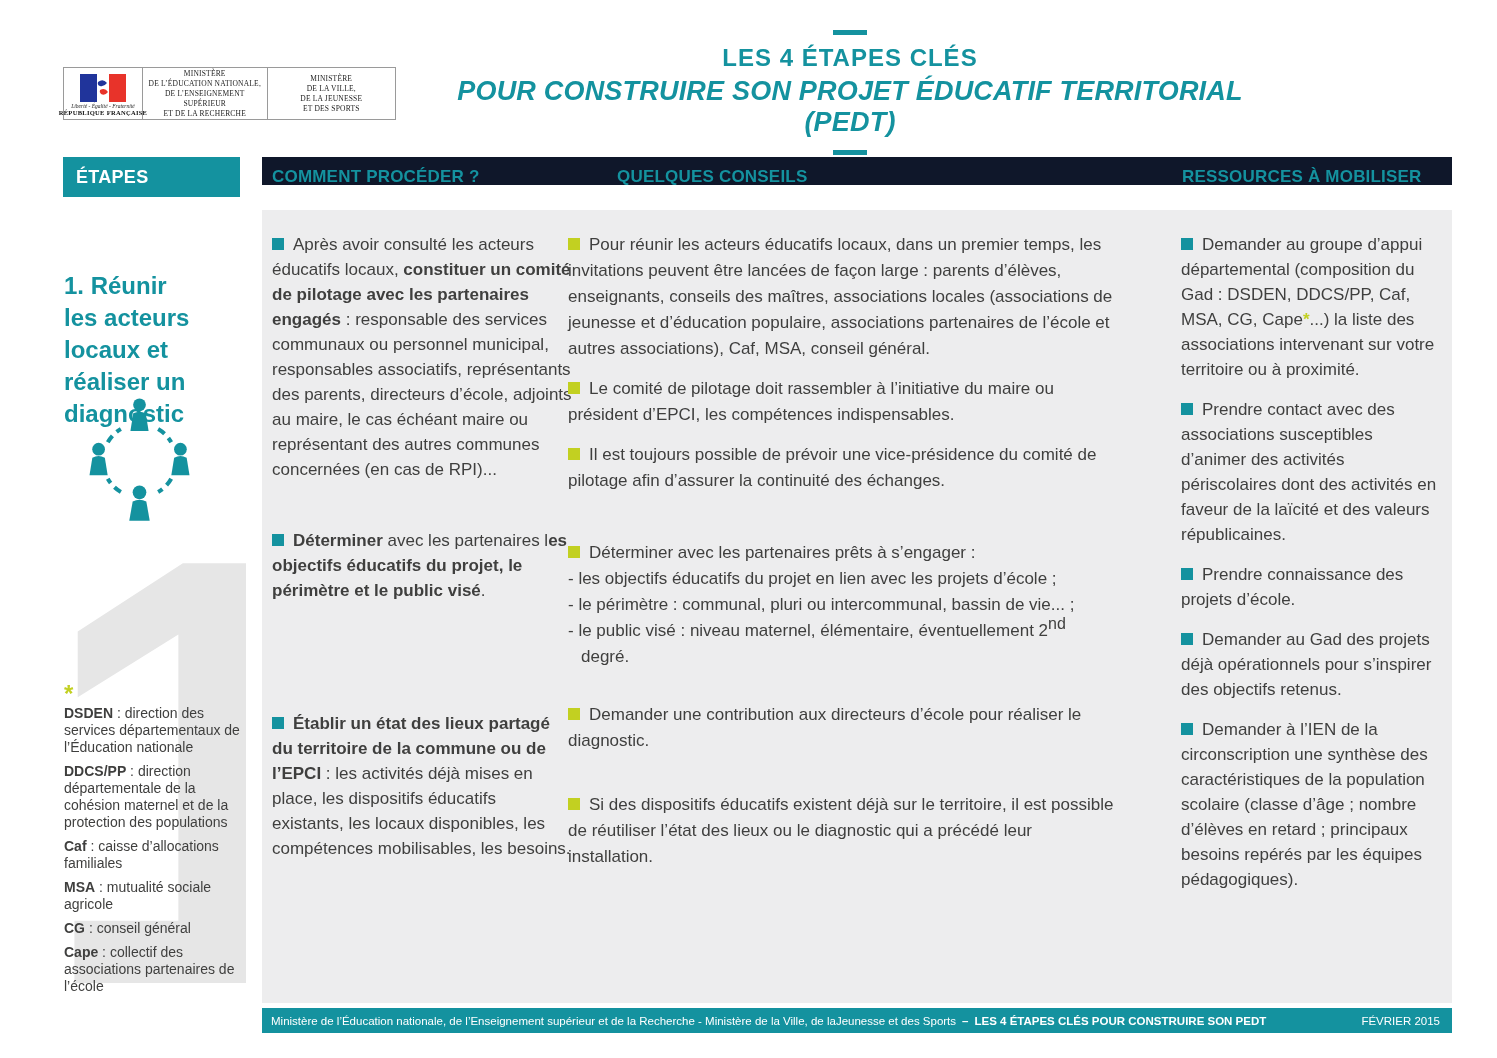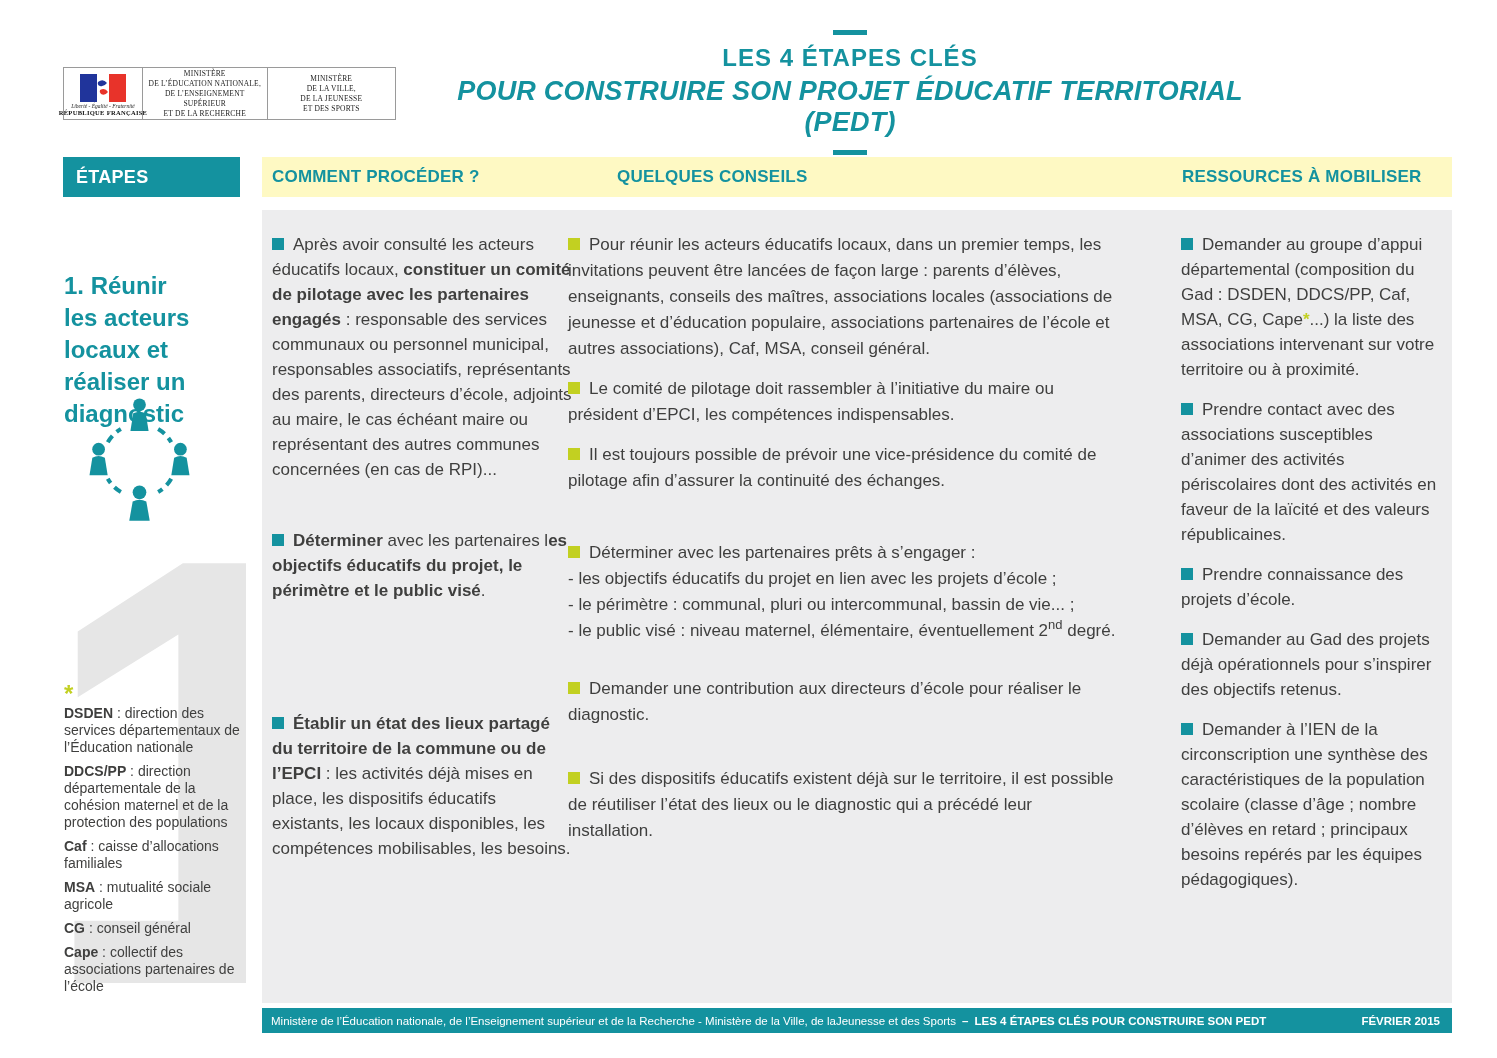--- a/index.html
+++ b/index.html
@@ -43,22 +43,22 @@
   .title-wrap .title-dash.bottom { margin-top: 12px; }
 
   
   .etapes-box {
     position: absolute; left: 63px; top: 157px; width: 177px; height: 40px;
     background: #14929f; color: #ffffff;
     font-size: 18px; font-weight: bold; line-height: 40px; padding-left: 13px;
     letter-spacing: 0.3px;
   }
   .band {
-    position: absolute; left: 262px; top: 157px; width: 1190px; height: 40px;
-    background: #fef9c3;
+    position: absolute; left: 262px; top: 157px; width: 1190px; height: 28px;
+    background: #0f172a;
   }
   .band .band-label {
     position: absolute; top: 0; height: 40px; line-height: 40px;
     color: #14929f; font-size: 17px; font-weight: bold; letter-spacing: 0.2px;
     white-space: nowrap;
   }
   .band .l1 { left: 10px; }
   .band .l2 { left: 355px; }
   .band .l3 { left: 920px; }
 
@@ -97,21 +97,21 @@
 
   .bullet {
     display: inline-block; width: 12px; height: 12px; margin-right: 9px;
     vertical-align: 0px;
   }
   .bullet.teal { background: #14929f; }
   .bullet.green { background: #c2d021; }
   .b { font-weight: bold; }
   .star { color: #c2d021; font-weight: bold; }
   .para { margin-bottom: 0; }
-  sup { font-size: 13px; vertical-align: super; line-height: 0; }
+  sup { font-size: 16px; vertical-align: super; line-height: 0; }
 
   .c1-p2 { margin-top: 46px; }
   .c1-p3 { margin-top: 108px; }
 
   .c2-p2 { margin-top: 14px; }
   .c2-p3 { margin-top: 14px; }
   .c2-p4 { margin-top: 46px; }
   .c2-p5 { margin-top: 32px; }
   .c2-p6 { margin-top: 38px; }
   .sub-item { padding-left: 13px; text-indent: -13px; }
@@ -124,21 +124,21 @@
   
   .footer-bar {
     position: absolute; left: 262px; top: 1008px; width: 1190px; height: 25px;
     background: #14929f; color: #ffffff; z-index: 2;
     display: flex; align-items: center; padding: 0 12px 0 9px;
     font-size: 11.5px; white-space: nowrap;
   }
   .footer-sep { font-weight: bold; margin: 0 6px; }
   .footer-bold { font-weight: bold; }
   .footer-spacer { flex: 1; }
-  .footer-date { font-weight: bold; }
+  .footer-date { font-weight: normal; }
 </style>
 </head>
 <body>
 
 <div class="page">
 
   <div class="logo-block">
     <div class="logo-cell cell-marianne">
       <svg class="flag" viewBox="0 0 46 28">
         <rect x="0" y="0" width="17" height="28" fill="#20349b"></rect>

